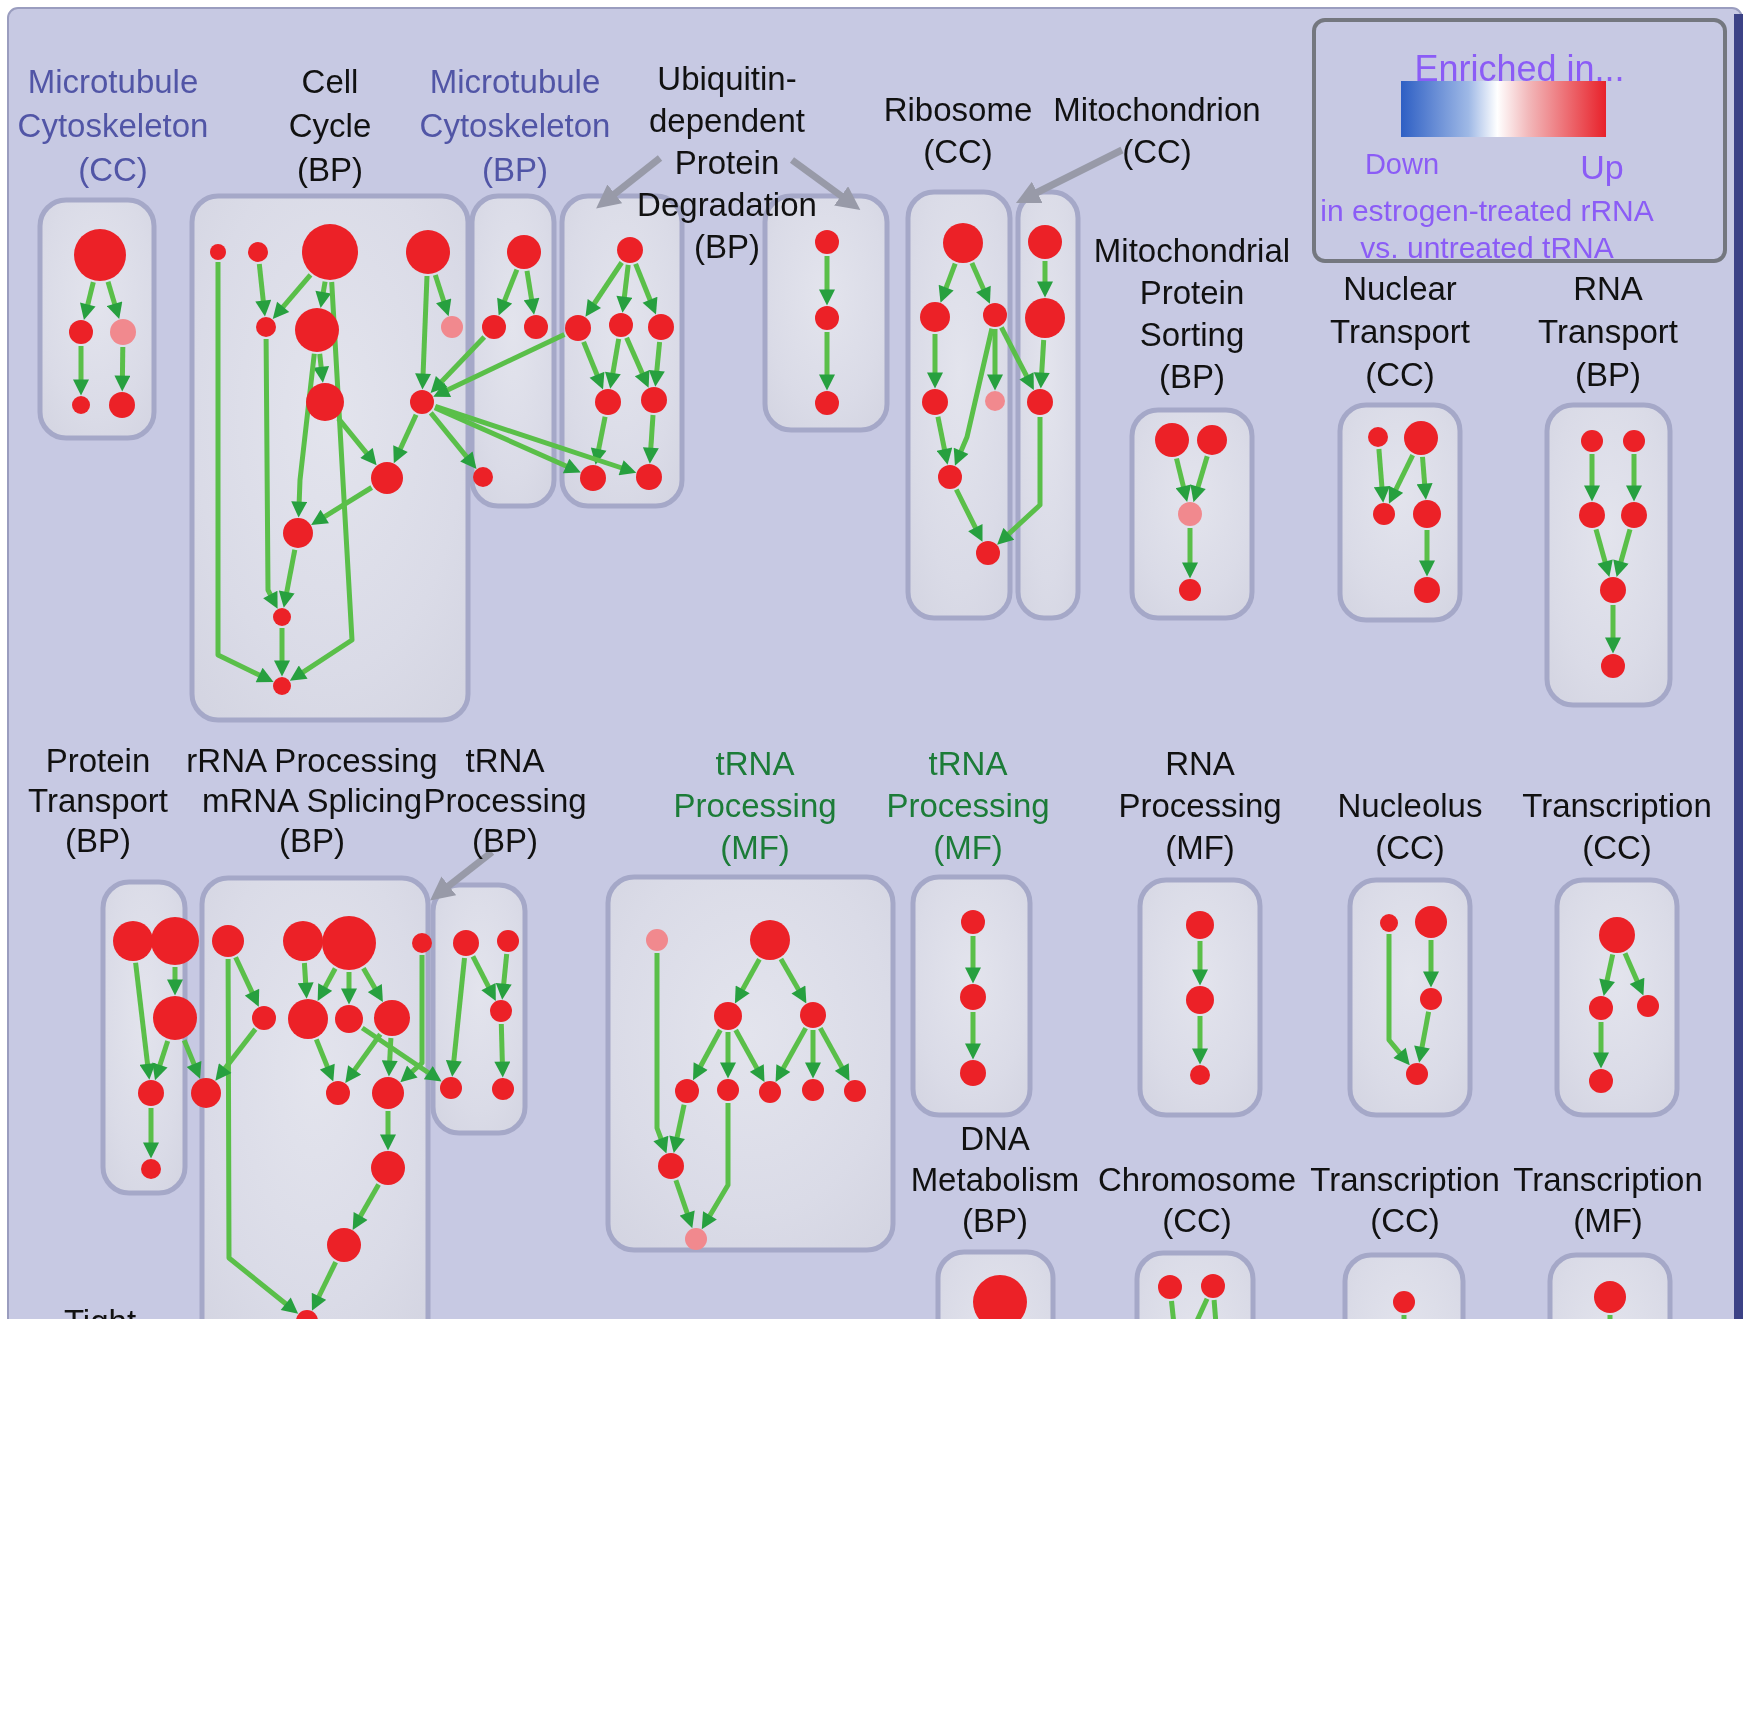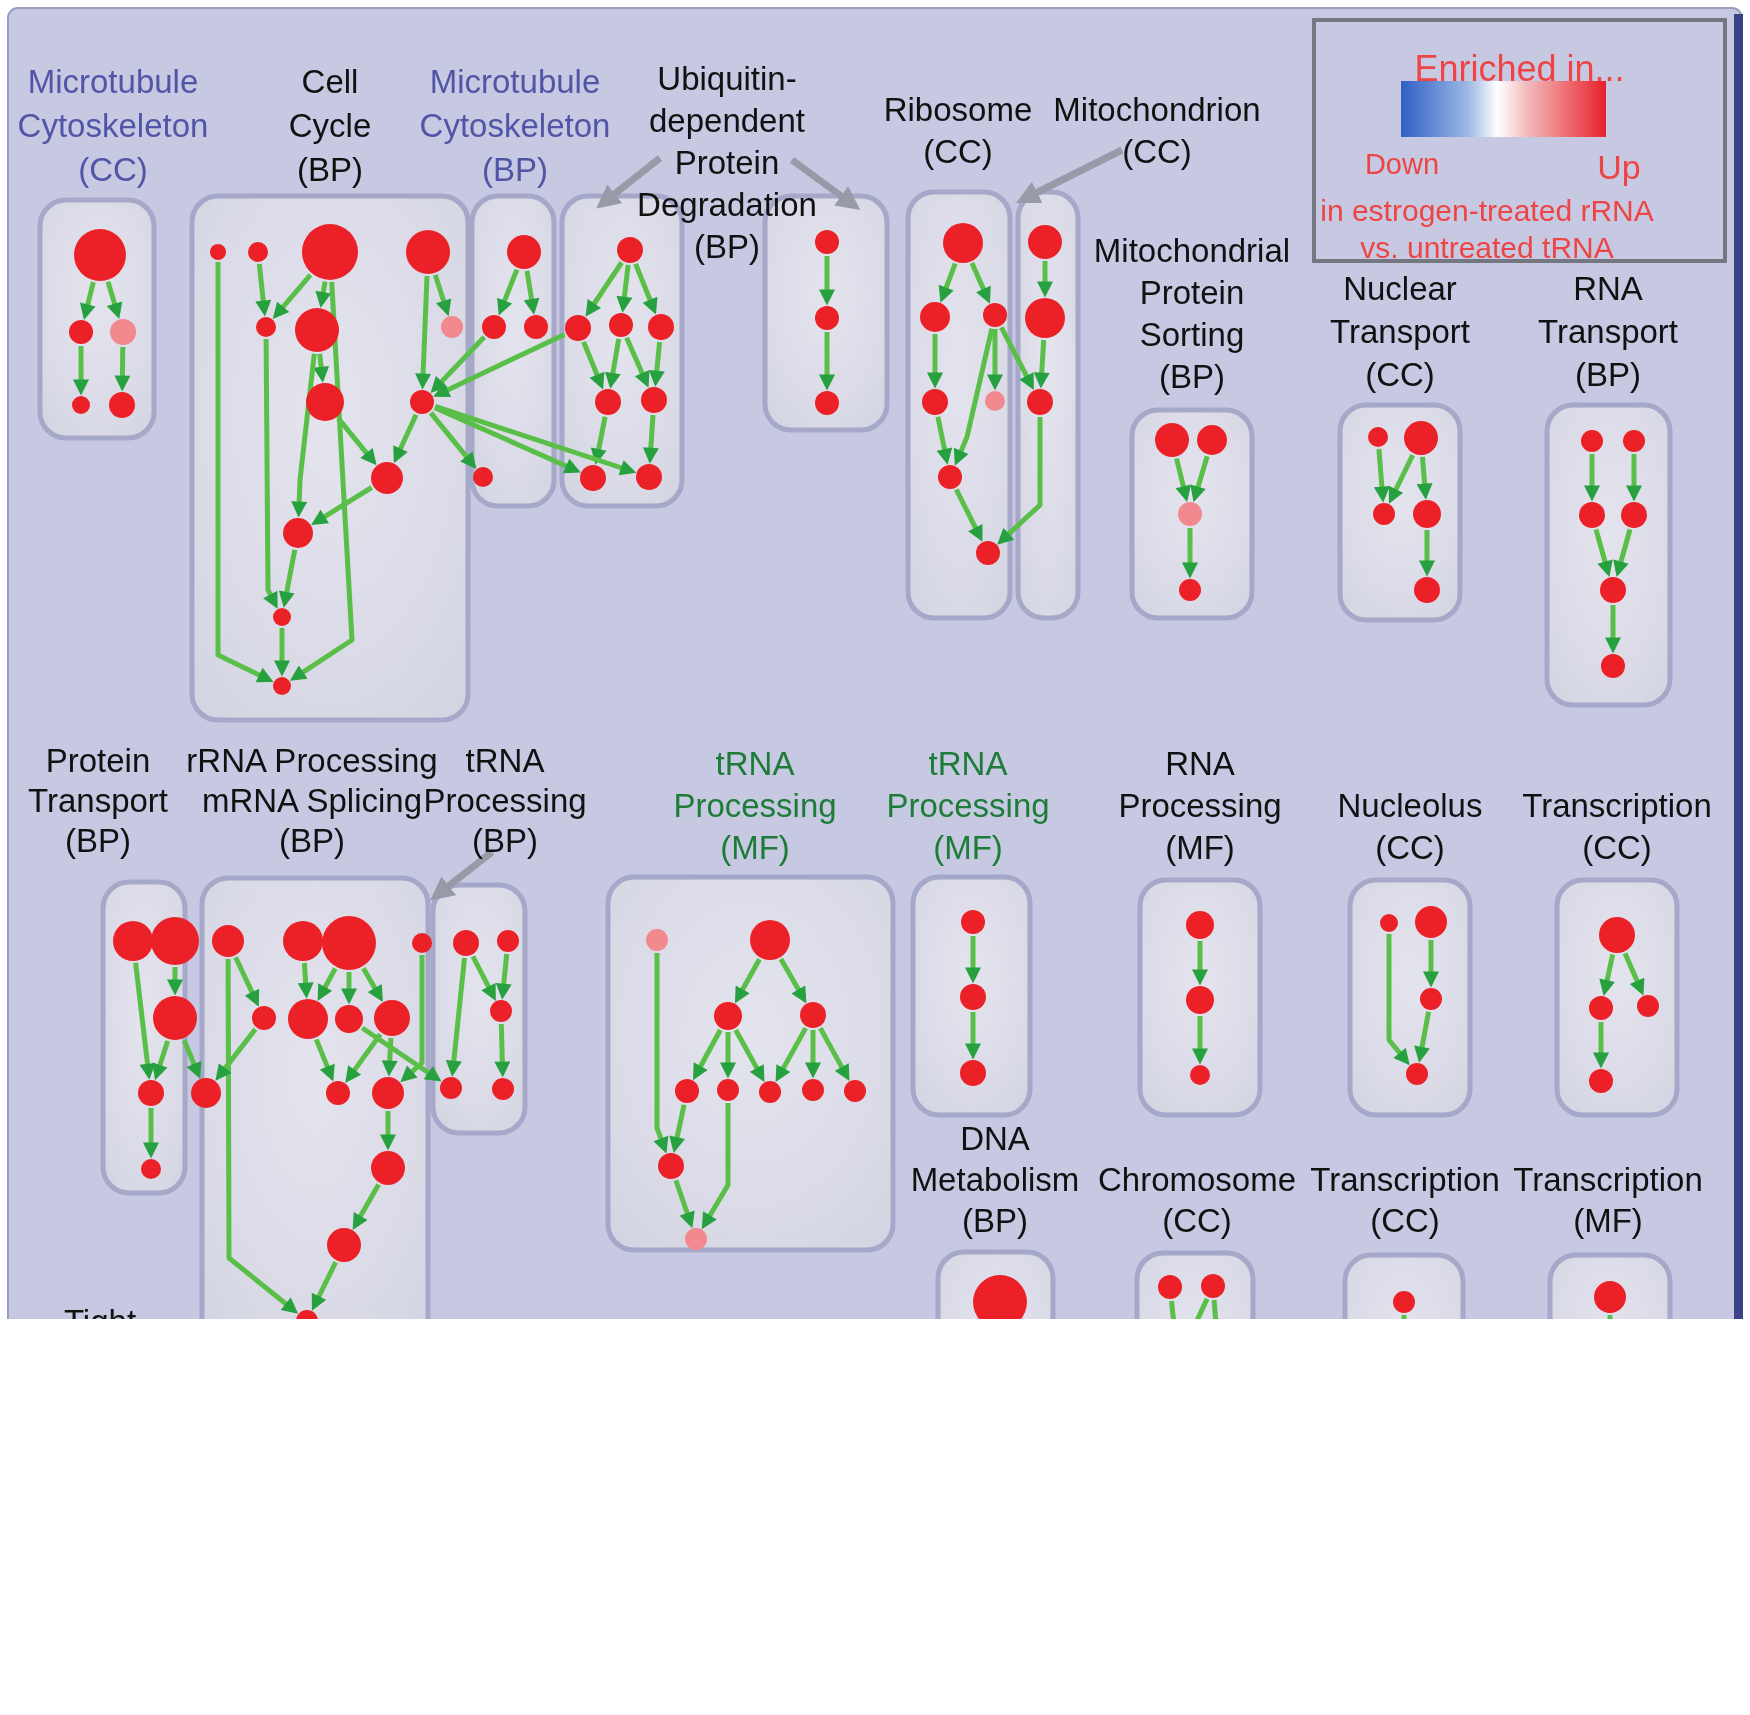--- a/index.html
+++ b/index.html
@@ -1,24 +1,24 @@
 <!DOCTYPE html>
 <html><head>
 <meta charset="utf-8">
 <style>
   html,body{margin:0;padding:0;background:#ffffff;font-family:"Liberation Sans",sans-serif;}
   .figure{position:relative;width:1750px;height:1319px;background:#ffffff;overflow:hidden;}
   .figure svg{position:absolute;left:0;top:0;}
   
   .legend{position:absolute;left:1312px;top:18px;width:407px;height:237px;
-          border:4px solid #74777f;border-radius:1px;background:transparent;color:#ef4444;}
+          border:4px solid #74777f;border-radius:13px;background:transparent;color:#8b5cf6;}
   .legend-title{position:absolute;left:0;right:0;top:26px;text-align:center;font-size:36px;}
   .legend-bar{position:absolute;left:85px;top:59px;width:205px;height:56px;}
   .legend-down{position:absolute;left:86px;top:126px;transform:translateX(-50%);font-size:29px;white-space:nowrap;}
-  .legend-up{position:absolute;left:286px;top:126px;transform:translateX(-50%);font-size:34px;white-space:nowrap;margin-left:17px;}
+  .legend-up{position:absolute;left:286px;top:126px;transform:translateX(-50%);font-size:34px;white-space:nowrap;}
   .legend-sub1{position:absolute;left:171px;top:172px;transform:translateX(-50%);font-size:30px;white-space:nowrap;}
   .legend-sub2{position:absolute;left:171px;top:209px;transform:translateX(-50%);font-size:30px;white-space:nowrap;}
   
   .misc{position:absolute;left:207px;top:1406px;font-size:33px;line-height:42px;color:#111;white-space:nowrap;}
 </style>
 </head>
 <body>
 
 <div class="figure">
 

